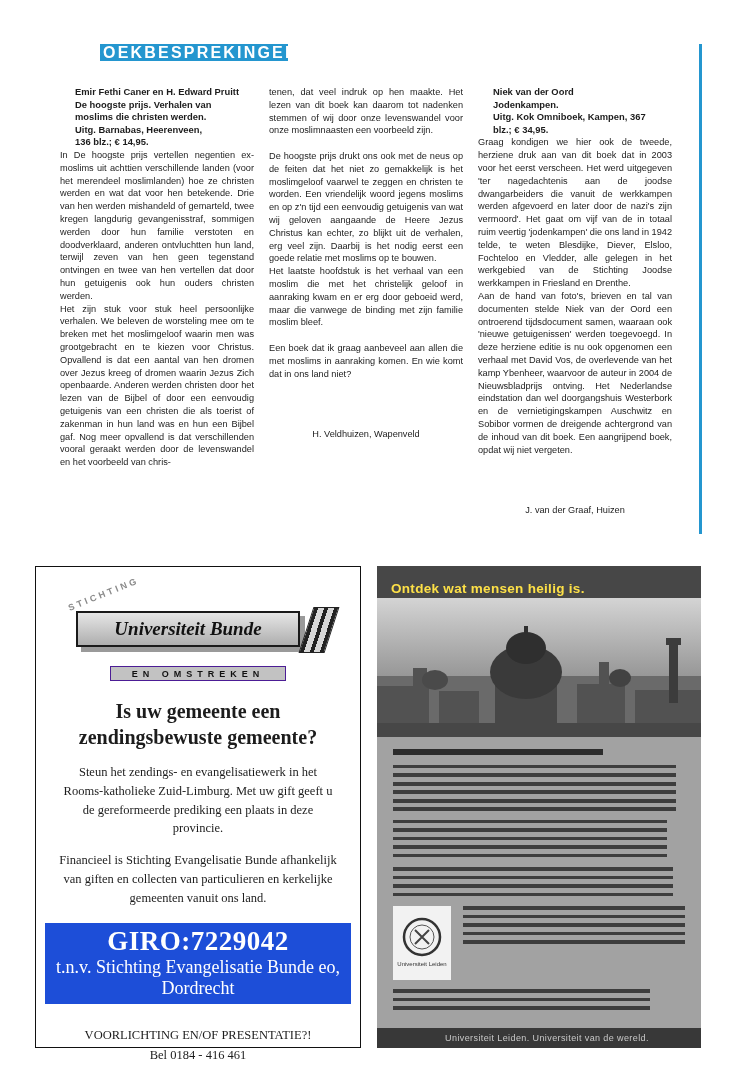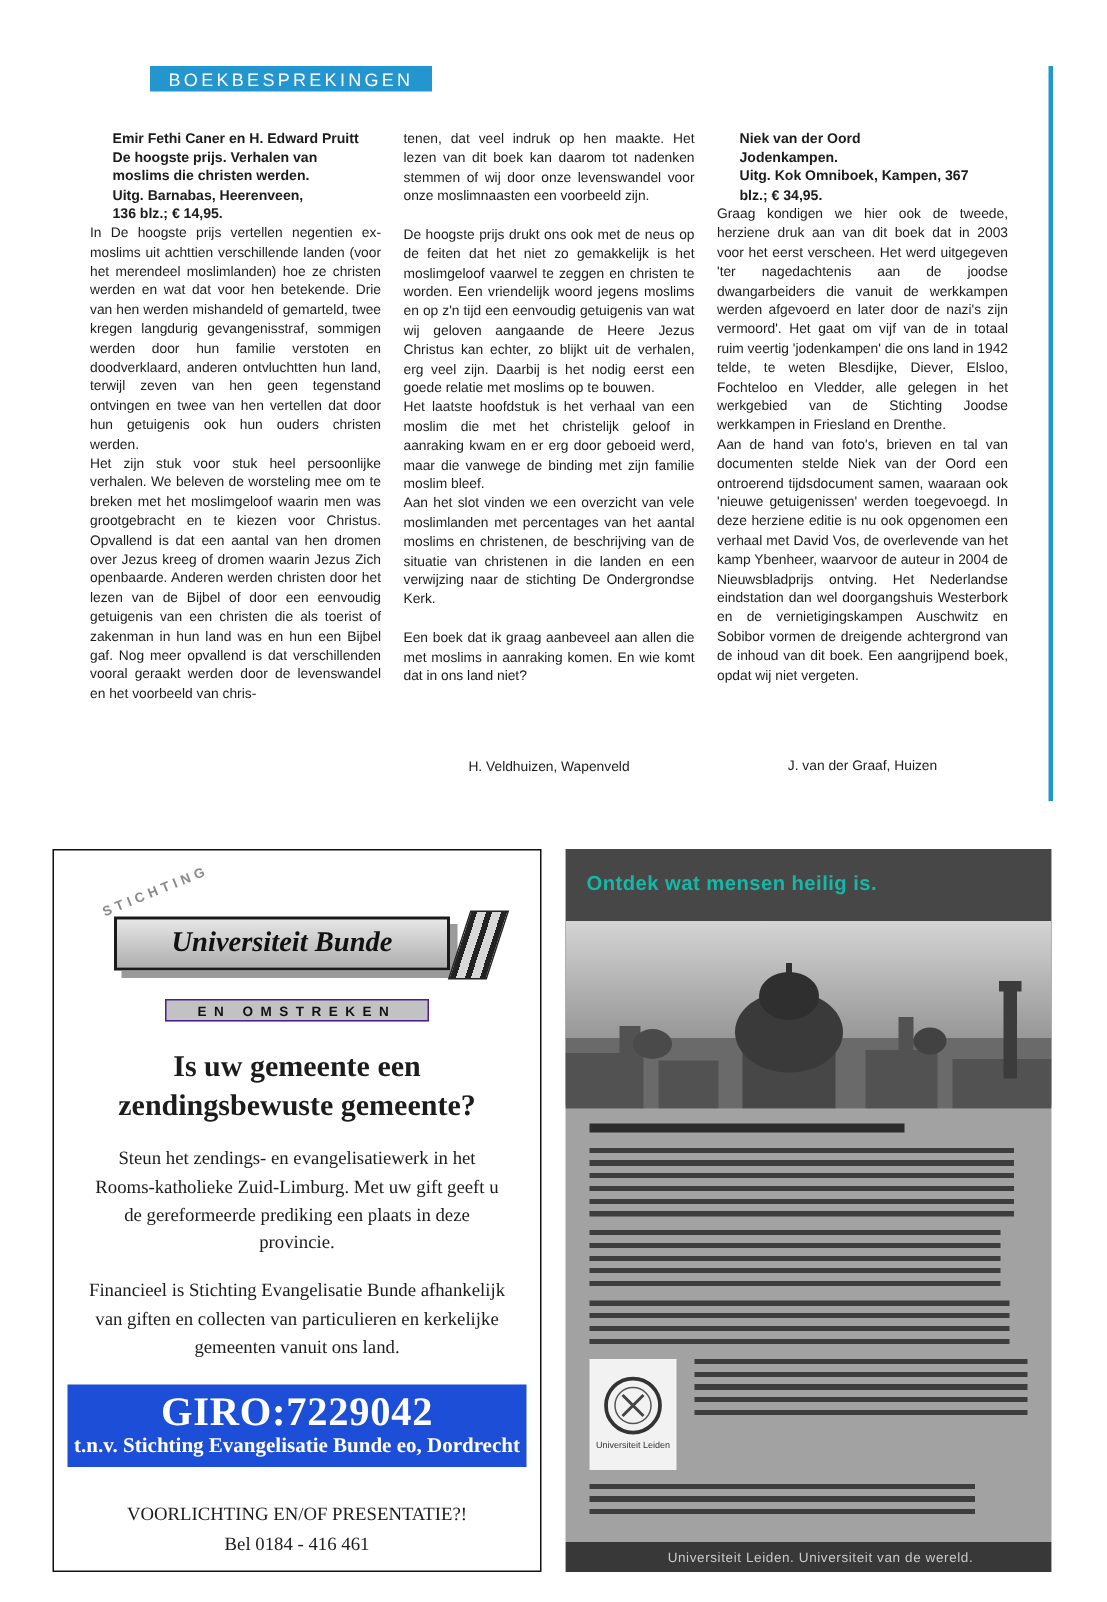--- a/index.html
+++ b/index.html
@@ -3,21 +3,21 @@
 <meta charset="utf-8">
 <style>
   * { margin:0; padding:0; box-sizing:border-box; }
   html,body { background:#ffffff; }
   body { font-family:"Liberation Sans", sans-serif; color:#1c1c1c; }
   .page { position:relative; width:738px; height:1068px; background:#ffffff; margin:0 auto; overflow:hidden; }
 
   
   .section-bar { position:absolute; left:100px; top:44px; width:188px; height:17px;
                  background:#2496cf; display:flex; align-items:center; justify-content:center; }
-  .section-title { color:#ffffff; font-size:12px; font-weight:normal; letter-spacing:2.2px; }
+  .section-title { color:#ffffff; font-size:16px; font-weight:bold; letter-spacing:2.2px; }
   .vrule { position:absolute; left:699px; top:44px; width:3px; height:490px; background:#2496cf; }
 
   
   .article { position:absolute; left:60px; top:86px; width:612px; display:flex; gap:15px; }
   .col { width:194px; font-size:9.2px; line-height:12.8px; text-align:justify; }
   .rhead { font-weight:bold; font-size:9.4px; line-height:12.6px; white-space:pre-line; text-align:left;margin-left:15px; }
   .col p { margin:0; }
   .gap { height:12.8px; }
   .signature { font-weight:normal; text-align:center;margin-top:48px; }
 
@@ -39,30 +39,30 @@
                   border:1px solid #222; }
   .logo-sub { position:absolute; left:48px; bottom:2px; width:176px; height:15px;
               background:#c2c2c2; border:1px solid #4c1d95; display:flex; align-items:center; justify-content:center;
               font-size:9px; letter-spacing:5px; color:#111; font-weight:bold;
               font-family:"Liberation Sans", sans-serif; }
   .adl-h1 { font-size:20px; font-weight:bold; margin-top:16px; line-height:1.28; white-space:pre-line; }
   .adl-p  { font-size:12.5px; margin:13px 22px 0; line-height:1.5; }
   .adl-h2 { font-size:22px; font-weight:bold; margin-top:17px; }
   .giro-bar { margin:16px 9px 0; background:#1d4ed8; color:#fff; padding:3px 0 5px; }
   .giro-main { font-size:27px; font-weight:bold; letter-spacing:0.5px; }
-  .giro-sub  { font-size:14px; font-weight:bold; }
+  .giro-sub  { font-size:18px; font-weight:normal; }
   .adl-foot1 { margin-top:24px; font-size:12.5px; }
   .adl-foot2 { margin-top:5px;  font-size:12.5px; }
 
   
   .ad-right { position:absolute; left:377px; top:566px; width:324px; height:482px;
               background:#a2a2a2; overflow:hidden; }
   .adr-top { background:#474747; height:171px; }
-  .adr-headline { color:#14b8a6; font-size:13.5px; font-weight:bold;
-                  padding:15px 0 18px 14px; letter-spacing:0.3px; }
+  .adr-headline { color:#fde047; font-size:13.5px; font-weight:bold;
+                  padding:15px 0 2px 14px; letter-spacing:0.3px; }
   .adr-photo { display:block; width:324px; height:125px; }
   .adr-body { padding:12px 16px 0; }
   .caption { width:72%; height:6px; background:#2c2c2c; margin-bottom:10px; }
   .plines { background:repeating-linear-gradient(to bottom,#3d3d3d 0px,#3d3d3d 3.5px,rgba(0,0,0,0) 3.5px,rgba(0,0,0,0) 8.5px); margin-bottom:9px; }
   .adr-logo-row { display:flex; align-items:flex-start; gap:12px; margin-top:2px; margin-bottom:9px; }
   .seal-box { width:58px; height:74px; background:#f2f2f2; flex:0 0 auto;
               display:flex; flex-direction:column; align-items:center; justify-content:center; gap:4px; }
   .seal-caption { font-size:6px; color:#333; text-align:center; line-height:1.2; }
   .adr-logo-row .plines { flex:1; margin-bottom:0; }
   .adr-footer { position:absolute; left:0; right:0; bottom:0; height:20px; background:#383838;
@@ -89,21 +89,20 @@
 136 blz.; € 14,95.</div>
       <p>In De hoogste prijs vertellen negentien ex-moslims uit achttien verschillende landen (voor het merendeel moslimlanden) hoe ze christen werden en wat dat voor hen betekende. Drie van hen werden mishandeld of gemarteld, twee kregen langdurig gevangenisstraf, sommigen werden door hun familie verstoten en doodverklaard, anderen ontvluchtten hun land, terwijl zeven van hen geen tegenstand ontvingen en twee van hen vertellen dat door hun getuigenis ook hun ouders christen werden.</p>
       <p>Het zijn stuk voor stuk heel persoonlijke verhalen. We beleven de worsteling mee om te breken met het moslimgeloof waarin men was grootgebracht en te kiezen voor Christus. Opvallend is dat een aantal van hen dromen over Jezus kreeg of dromen waarin Jezus Zich openbaarde. Anderen werden christen door het lezen van de Bijbel of door een eenvoudig getuigenis van een christen die als toerist of zakenman in hun land was en hun een Bijbel gaf. Nog meer opvallend is dat verschillenden vooral geraakt werden door de levenswandel en het voorbeeld van chris-</p>
     </div>
 
     <div class="col">
       <p>tenen, dat veel indruk op hen maakte. Het lezen van dit boek kan daarom tot nadenken stemmen of wij door onze levenswandel voor onze moslimnaasten een voorbeeld zijn.</p>
       <div class="gap"></div>
       <p>De hoogste prijs drukt ons ook met de neus op de feiten dat het niet zo gemakkelijk is het moslimgeloof vaarwel te zeggen en christen te worden. Een vriendelijk woord jegens moslims en op z'n tijd een eenvoudig getuigenis van wat wij geloven aangaande de Heere Jezus Christus kan echter, zo blijkt uit de verhalen, erg veel zijn. Daarbij is het nodig eerst een goede relatie met moslims op te bouwen.</p>
       <p>Het laatste hoofdstuk is het verhaal van een moslim die met het christelijk geloof in aanraking kwam en er erg door geboeid werd, maar die vanwege de binding met zijn familie moslim bleef.</p>
-      <p>Aan het slot vinden we een overzicht van vele moslimlanden met percentages van het aantal moslims en christenen, de beschrijving van de situatie van christenen in die landen en een verwijzing naar de stichting De Ondergrondse Kerk.</p>
       <div class="gap"></div>
       <p>Een boek dat ik graag aanbeveel aan allen die met moslims in aanraking komen. En wie komt dat in ons land niet?</p>
       <div class="signature">H. Veldhuizen, Wapenveld</div>
     </div>
 
     <div class="col">
       <div class="rhead">Niek van der Oord
 Jodenkampen.
 Uitg. Kok Omniboek, Kampen, 367
 blz.; € 34,95.</div>

